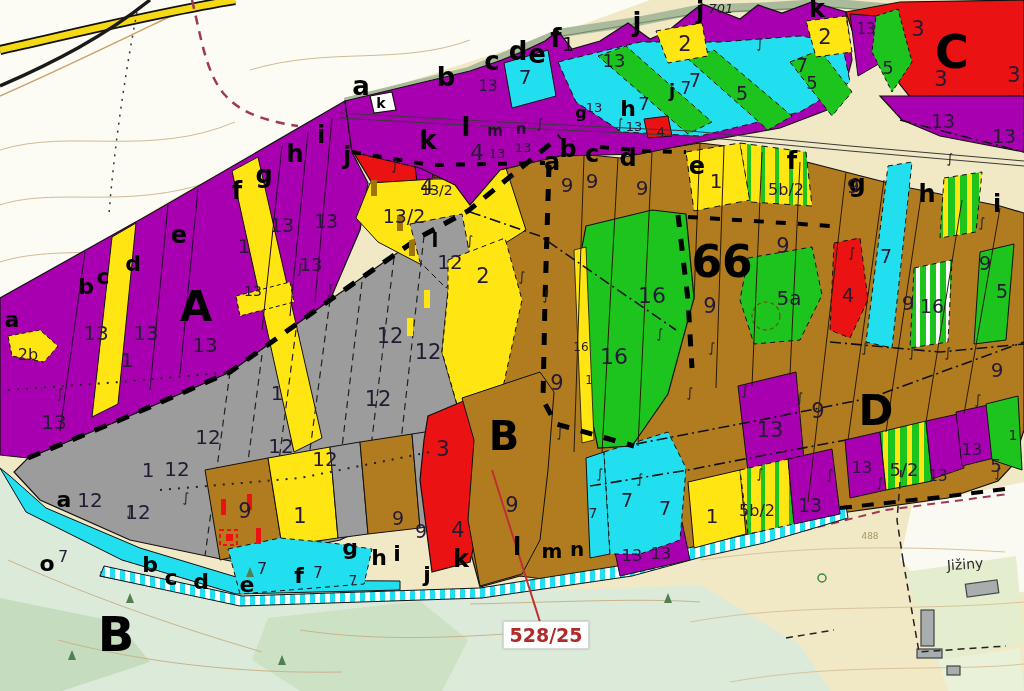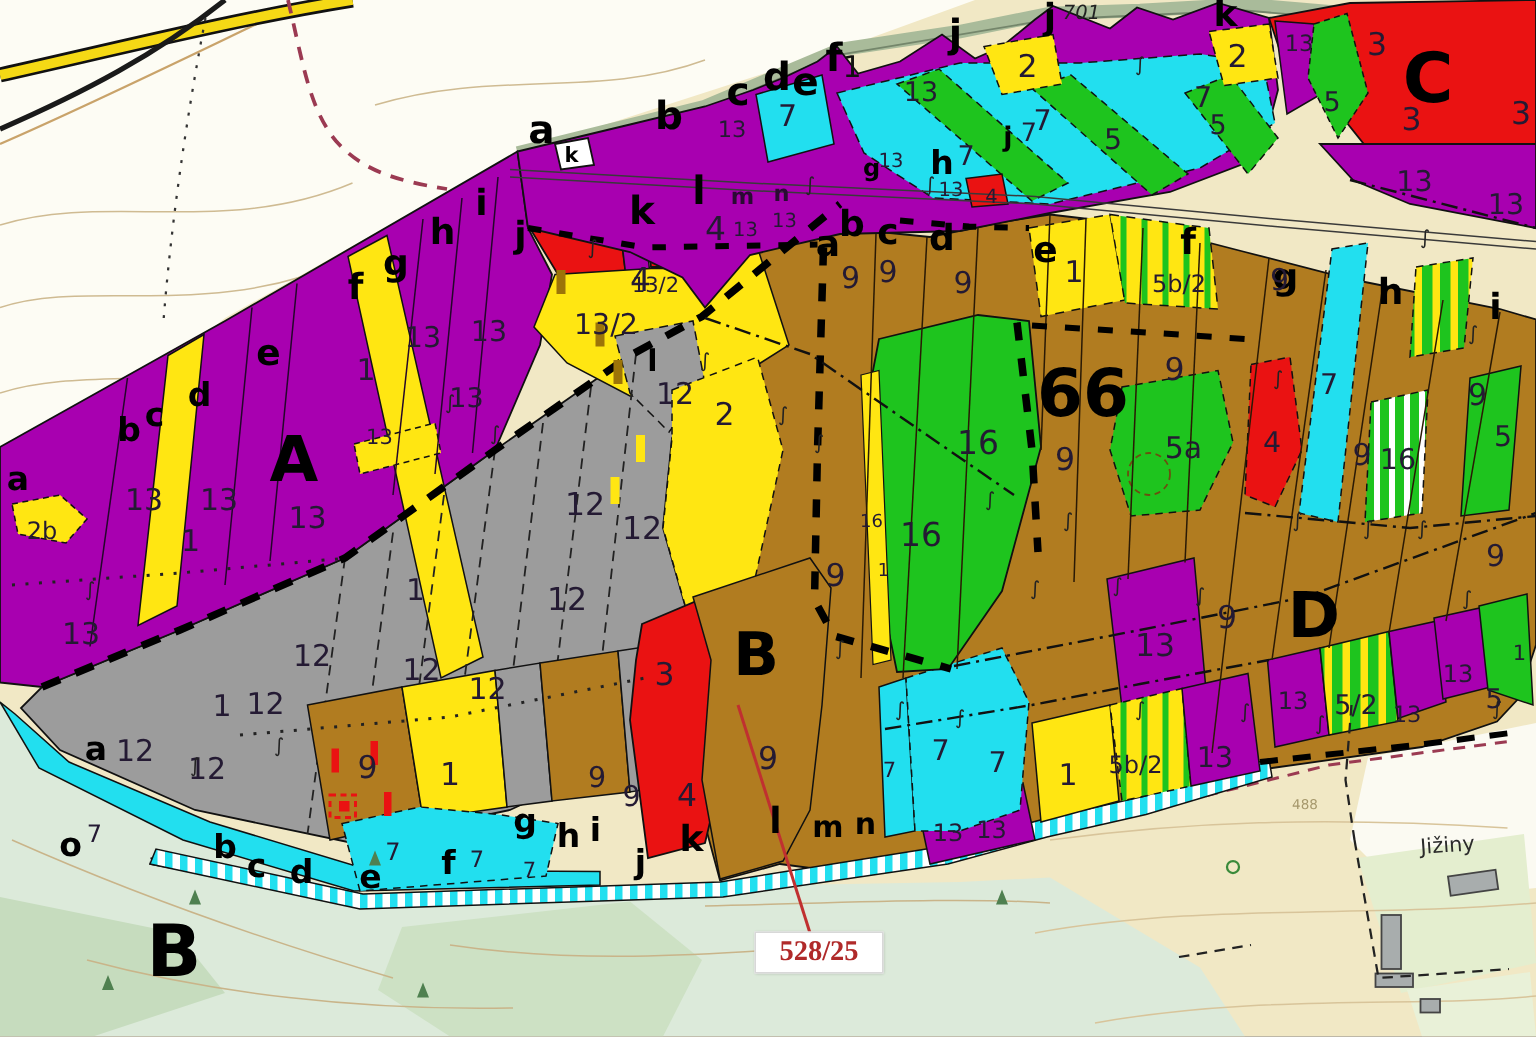--- a/index.html
+++ b/index.html
@@ -1,20 +1,20 @@
 <!DOCTYPE html>
 <html><head>
 <meta charset="utf-8">
 <style>
   html,body{margin:0;padding:0;background:#888;}
   .stage{position:relative;width:1024px;height:691px;overflow:hidden;background:#f1e8c5;font-family:"DejaVu Sans",sans-serif;}
   svg{position:absolute;left:0;top:0;}
   svg text{font-family:"DejaVu Sans","Liberation Sans",sans-serif;}
   .callout{position:absolute;left:503px;top:621px;width:84px;height:26px;background:#ffffff;border:1px solid #d8d8d8;
-           color:#b02a2a;font-weight:bold;font-size:19px;line-height:26px;text-align:center;box-shadow:0 0 2px rgba(0,0,0,.25);font-family:Liberation Serif, serif;}
+           color:#b02a2a;font-weight:bold;font-size:19px;line-height:26px;text-align:center;box-shadow:0 0 2px rgba(0,0,0,.25);}
   .place{position:absolute;left:922px;top:556px;width:86px;text-align:center;color:#2b2b2b;font-size:14px;transform:rotate(-4deg);}
 </style>
 </head>
 <body>
 
 <div class="stage">
   <svg id="map-svg" width="1024" height="691" viewBox="0 0 1024 691">
     <defs>
       <pattern id="cyanStripe" patternUnits="userSpaceOnUse" width="10" height="20">
         <rect width="10" height="20" fill="#ffffff"></rect>

